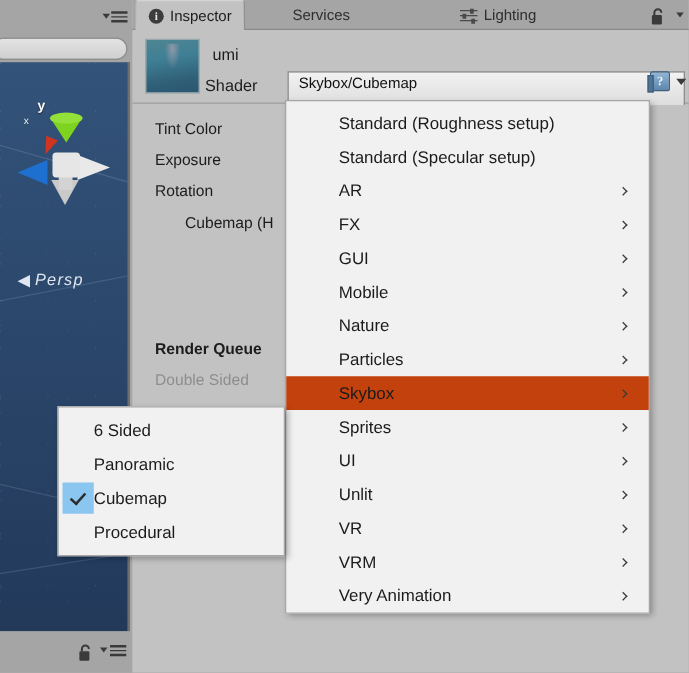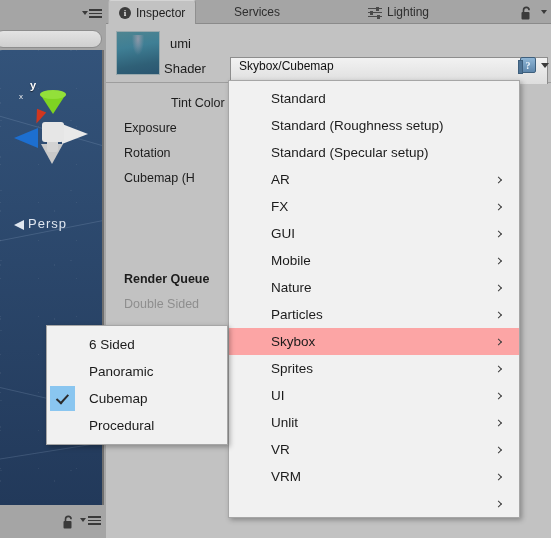--- a/index.html
+++ b/index.html
@@ -114,20 +114,21 @@
     width: 22px; height: 20px; background: #e6e6e6; border-radius: 3px;
   }
   .gizmo-stem {
     position: absolute; left: 31px; top: 44px;
     width: 11px; height: 16px; background: #d3d3d3; border-radius: 2px;
   }
   .persp-label {
     position: absolute; left: 28px; top: 166px;
     color: #dfe6ef; font-size: 13px; letter-spacing: 1px;
     font-family: "Liberation Sans", sans-serif;
+    font-style: italic;
   }
   .persp-arrow {
     position: absolute; left: 14px; top: 170px;
     width: 0; height: 0;
     border-top: 5px solid transparent;
     border-bottom: 5px solid transparent;
     border-right: 10px solid #dfe6ef;
   }
   .scene-bottombar {
     position: absolute; left: 0; top: 505px; width: 106px; height: 33px;
@@ -274,42 +275,42 @@
     z-index: 40;
   }
   .menu-item {
     position: relative; height: 27px;
     display: flex; align-items: center;
     padding-left: 42px; padding-right: 22px;
     font-size: 13.5px; color: #1b1b1b;
     font-family: "Liberation Sans", sans-serif;
     white-space: nowrap;
   }
-  .menu-item.highlighted { background: #fca5a5; }
+  .menu-item.highlighted { background: #c2410c; }
   .menu-arrow {
     position: absolute; right: 18px; top: 50%;
     width: 5px; height: 5px;
     border-right: 1.6px solid #3c3c3c;
     border-top: 1.6px solid #3c3c3c;
     transform: translateY(-50%) rotate(45deg);
   }
 
   
   .submenu {
     position: absolute; left: 46px; top: 325px; width: 182px;
     background: #f1f1f1;
     border: 1px solid #a6a6a6;
     box-shadow: 2px 2px 5px rgba(0,0,0,0.30);
     padding: 5px 0;
     z-index: 50;
   }
   .submenu-item {
     position: relative; height: 27px;
     display: flex; align-items: center;
-    padding-left: 42px;
+    padding-left: 28px;
     font-size: 13.5px; color: #1b1b1b;
     white-space: nowrap;
   }
   .submenu-check {
     position: absolute; left: 3px; top: 1px;
     width: 25px; height: 25px; background: #8ac6f0;
     display: flex; align-items: center; justify-content: center;
   }
   .submenu-check::after {
     content: ""; width: 5px; height: 10px;
@@ -407,36 +408,33 @@
     <div class="mat-header">
       <div class="mat-thumb"></div>
       <div class="mat-name">umi</div>
       <div class="shader-label">Shader</div>
       <div class="shader-field">Skybox/Cubemap</div>
       <div class="help-icon">?</div>
       <div class="shader-field-tri"></div>
     </div>
 
     <div class="props">
-      <div class="prop-row" style="top:12px;margin-left:47px;">Tint Color</div>
+      <div class="prop-row" style="top:12px;">Tint Color</div>
       <div class="prop-row" style="top:37px;">Exposure</div>
       <div class="prop-row" style="top:62px;">Rotation</div>
-      <div class="prop-row" style="top:87px;">Cubemap   (H</div>
+      <div class="prop-row" style="top:87px;margin-left:24px;">Cubemap   (H</div>
 
       <div class="prop-row" style="top:188px; font-weight:bold;">Render Queue</div>
       <div class="prop-row prop-disabled" style="top:213px;">Double Sided</div>
     </div>
 
   </div>
 
   <div class="menu">
     <div class="menu-item">
-      <span>Standard</span>
-    </div>
-    <div class="menu-item">
       <span>Standard (Roughness setup)</span>
     </div>
     <div class="menu-item">
       <span>Standard (Specular setup)</span>
     </div>
     <div class="menu-item">
       <span>AR</span>
       <span class="menu-arrow"></span>
     </div>
     <div class="menu-item">
@@ -477,20 +475,21 @@
     </div>
     <div class="menu-item">
       <span>VR</span>
       <span class="menu-arrow"></span>
     </div>
     <div class="menu-item">
       <span>VRM</span>
       <span class="menu-arrow"></span>
     </div>
     <div class="menu-item">
+      <span>Very Animation</span>
       <span class="menu-arrow"></span>
     </div>
   </div>
 
   <div class="submenu">
     <div class="submenu-item">
       <span>6 Sided</span>
     </div>
     <div class="submenu-item">
       <span>Panoramic</span>

